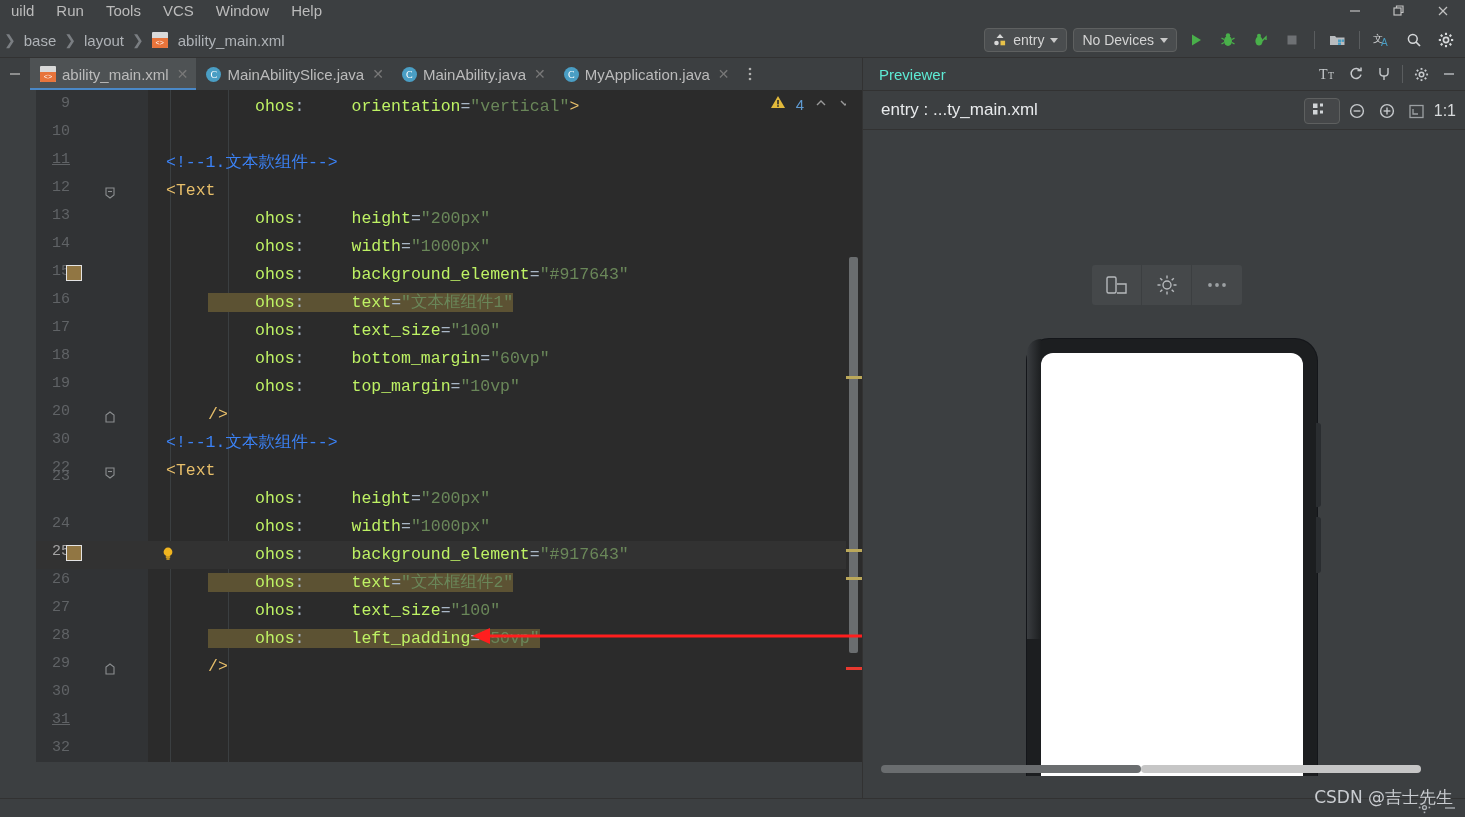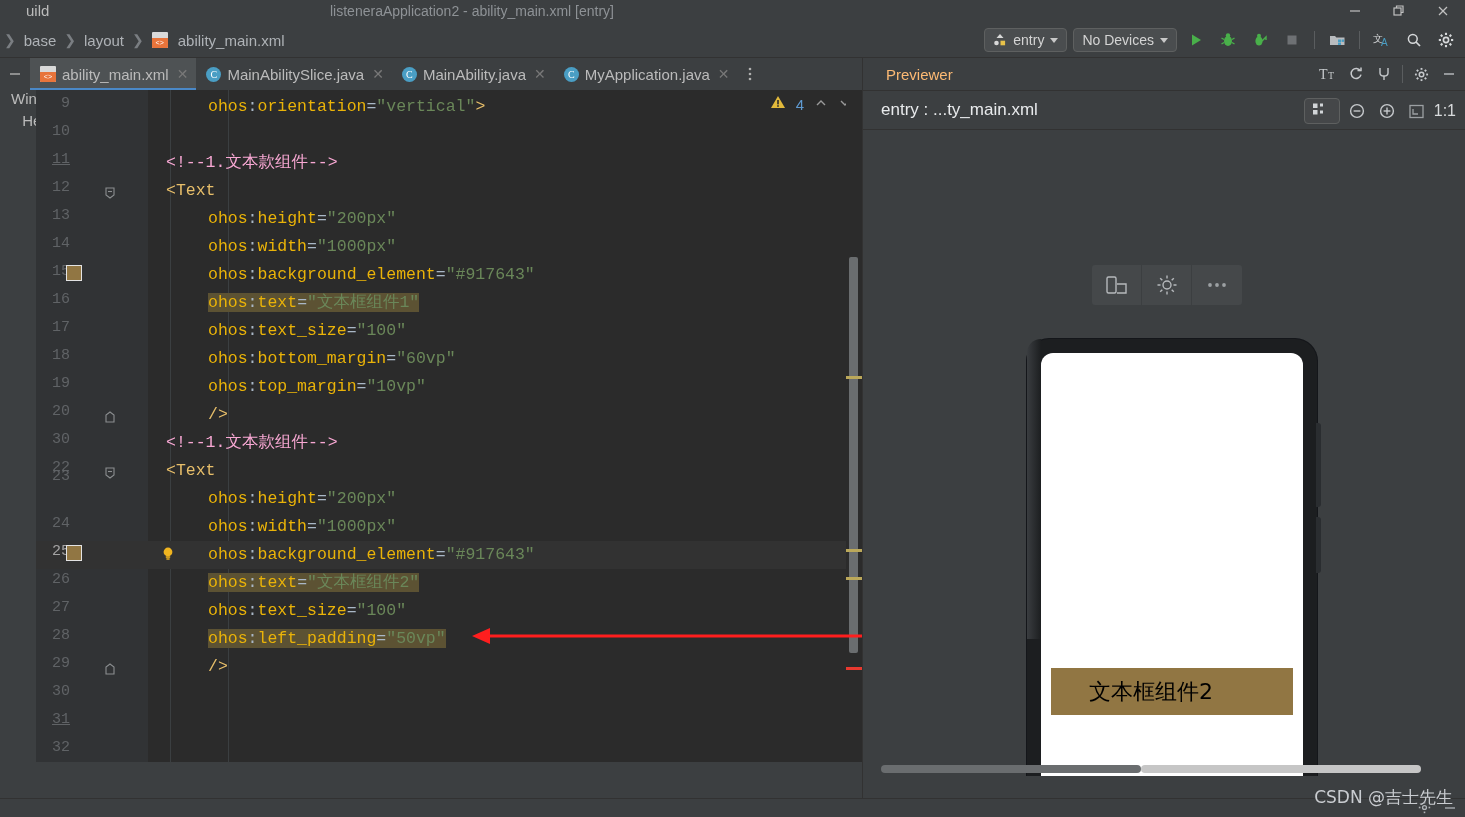--- a/index.html
+++ b/index.html
@@ -9,21 +9,21 @@
     font-family: "Liberation Sans", sans-serif;
     overflow: hidden;
   }
   .app { position: relative; width: 1465px; height: 817px; background: #3c3f41; }
 
   
   .menubar {
     position: absolute; left: 0; top: 0; width: 1465px; height: 22px;
     background: #3c3f41; color: #bbbbbb; font-size: 15px;
   }
-  .menu-items { position: absolute; left: 0; top: 0; display: flex; align-items: center; height: 22px; flex-direction: column; }
+  .menu-items { position: absolute; left: 0; top: 0; display: flex; align-items: center; height: 22px; }
   .menu-item { padding: 0 11px; color: #bbbbbb; white-space: nowrap; line-height: 22px; }
   .win-title {
     position: absolute; left: 330px; top: 0; height: 22px; line-height: 22px;
     color: #8e9296; font-size: 14px; white-space: nowrap;
   }
   .win-ctrls { position: absolute; right: 0; top: 0; height: 22px; display: flex; align-items: center; }
   .win-btn { width: 44px; height: 22px; display: flex; align-items: center; justify-content: center; color: #c0c0c0; }
   .win-btn svg { display: block; }
 
   
@@ -88,25 +88,25 @@
   .fold { position: absolute; left: 68px; width: 12px; height: 12px; color: #888; }
   .bulb { position: absolute; left: 124px; width: 16px; height: 16px; }
   .codearea { position: absolute; left: 112px; top: 0; width: 714px; height: 672px; }
   .indentline { position: absolute; top: 0; width: 1px; height: 672px; background: #3b3f41; }
   .cline { position: absolute; left: 0; width: 714px; height: 28px; }
   .cline.highlight { background: #323232; }
   .code {
     position: absolute; font-family: "Liberation Mono", monospace; font-size: 16.5px;
     white-space: pre; line-height: 28px;
   }
-  .k-attr { color: #eab308; }
+  .k-attr { color: #bef264; margin-left: 47px; }
   .k-eq   { color: #a9b7c6; }
   .k-str  { color: #6a8759; }
   .k-tag  { color: #e8bf6a; }
-  .k-com  { color: #f9a8d4; }
+  .k-com  { color: #3b82f6; }
   .k-punc { color: #a9b7c6; }
   .hl-occ { background: #5c5233; }
 
   .warnbox { position: absolute; right: 10px; top: 4px; display: flex; align-items: center; gap: 10px; }
   .warnbox .cnt { color: #5f9ad1; font-size: 15px; font-family: "Liberation Sans", sans-serif; }
   .chev { color: #9a9a9a; font-size: 14px; }
 
   
   .markerbar { position: absolute; right: 0; top: 0; width: 16px; height: 672px; background: #2b2b2b; }
   .thumb { position: absolute; left: 3px; top: 167px; width: 9px; height: 396px; background: #6a6d6f; border-radius: 2px; }
@@ -126,21 +126,21 @@
     background: #3c3f41; display: flex; align-items: center; padding-left: 14px;
     font-size: 15px; color: #a9b7c6; gap: 8px; border-top: 1px solid #323232;
   }
   .statusbar .sep { color: #7f8386; }
   .bottomstrip { position: absolute; left: 0; top: 798px; width: 1465px; height: 19px; background: #3c3f41; border-top: 1px solid #323232; }
   .leftbottom { position: absolute; left: 0; top: 790px; width: 36px; height: 27px; background: #3c3f41; }
 
   
   .preview { position: absolute; left: 862px; top: 58px; width: 603px; height: 740px; background: #3c3f41; border-left: 1px solid #323232; }
   .pv-head { position: absolute; left: 0; top: 0; width: 603px; height: 32px; display: flex; align-items: center; }
-  .pv-title { margin-left: 23px; font-size: 15px; color: #fdba74; }
+  .pv-title { margin-left: 16px; font-size: 15px; color: #5eead4; }
   .pv-head-tools { position: absolute; right: 4px; top: 0; height: 32px; display: flex; align-items: center; gap: 2px; }
   .pv-sub { position: absolute; left: 0; top: 32px; width: 603px; height: 40px; border-top: 1px solid #323232; border-bottom: 1px solid #323232; display: flex; align-items: center; }
   .pv-file { margin-left: 18px; font-size: 17px; color: #e8eaec; }
   .pv-sub-tools { position: absolute; right: 0; top: 0; height: 40px; display: flex; align-items: center; gap: 4px; padding-right: 4px; }
   .seg { height: 26px; border: 1px solid #5e6060; border-radius: 4px; background: #454749; display: flex; align-items: center; padding: 0 6px; gap: 6px; }
   .ratio { color: #d8dadc; font-size: 16px; padding-right: 6px; }
 
   .pv-canvas { position: absolute; left: 0; top: 73px; width: 603px; height: 645px; background: #3c3f41; overflow: hidden; }
   .dev-label { position: absolute; left: 0; top: 98px; width: 603px; text-align: center; font-size: 18px; color: #ffffff; font-weight: bold; }
   .dev-btns { position: absolute; left: 229px; top: 134px; display: flex; height: 40px; background: #45484a; border-radius: 3px; overflow: hidden; }
@@ -177,21 +177,20 @@
 
   <div class="menubar">
     <div class="menu-items">
       <div class="menu-item"><span>uild</span></div>
       <div class="menu-item"><span>Run</span></div>
       <div class="menu-item"><span>Tools</span></div>
       <div class="menu-item"><span>VCS</span></div>
       <div class="menu-item"><span>Window</span></div>
       <div class="menu-item"><span>Help</span></div>
     </div>
-    <div class="win-title">listeneraApplication2 - ability_main.xml [entry]</div>
     <div class="win-ctrls">
       <div class="win-btn">
         <svg width="14" height="14" viewBox="0 0 14 14">
             <line x1="2" y1="7" x2="12" y2="7" stroke="#c0c0c0" stroke-width="1.2"></line>
           </svg>
       </div>
       <div class="win-btn">
         <svg width="14" height="14" viewBox="0 0 14 14">
           <rect x="2" y="4" width="7" height="7" fill="none" stroke="#c0c0c0" stroke-width="1.2"></rect>
           <polyline points="4.5,4 4.5,2 11,2 11,8.5 9,8.5" fill="none" stroke="#c0c0c0" stroke-width="1.2"></polyline>
@@ -561,21 +560,20 @@
               <circle cx="11" cy="4" r="1.9" fill="#9ca0a3"></circle>
               <circle cx="18" cy="4" r="1.9" fill="#9ca0a3"></circle>
             </svg>
         </div>
       </div>
 
       <div class="phone">
         <div class="phone-side" style="top:84px; height:84px;"></div>
         <div class="phone-side" style="top:178px; height:56px;"></div>
         <div class="screen">
-          <div class="txtbox" id="txt2">文本框组件2</div>
         </div>
       </div>
 
       <div class="pv-hscroll">
         <div class="th1"></div>
         <div class="th2"></div>
       </div>
     </div>
   </div>
 

